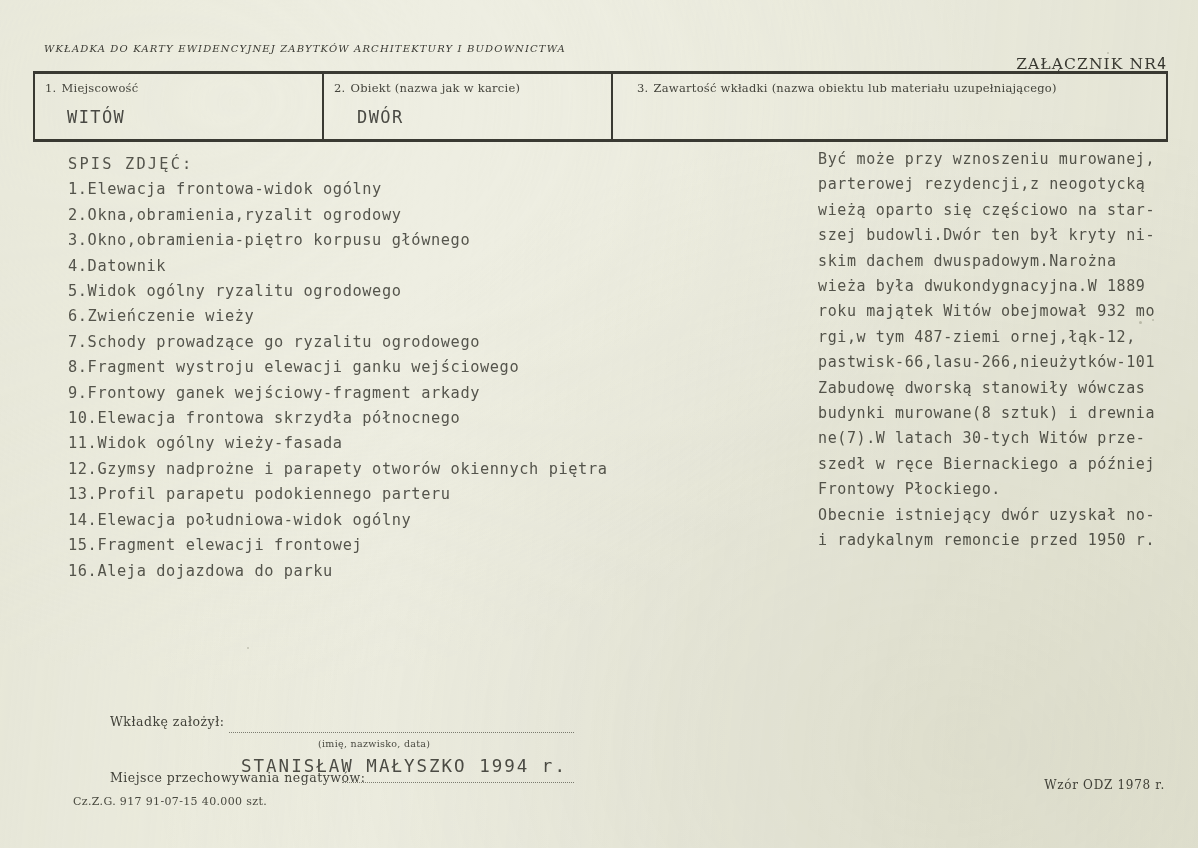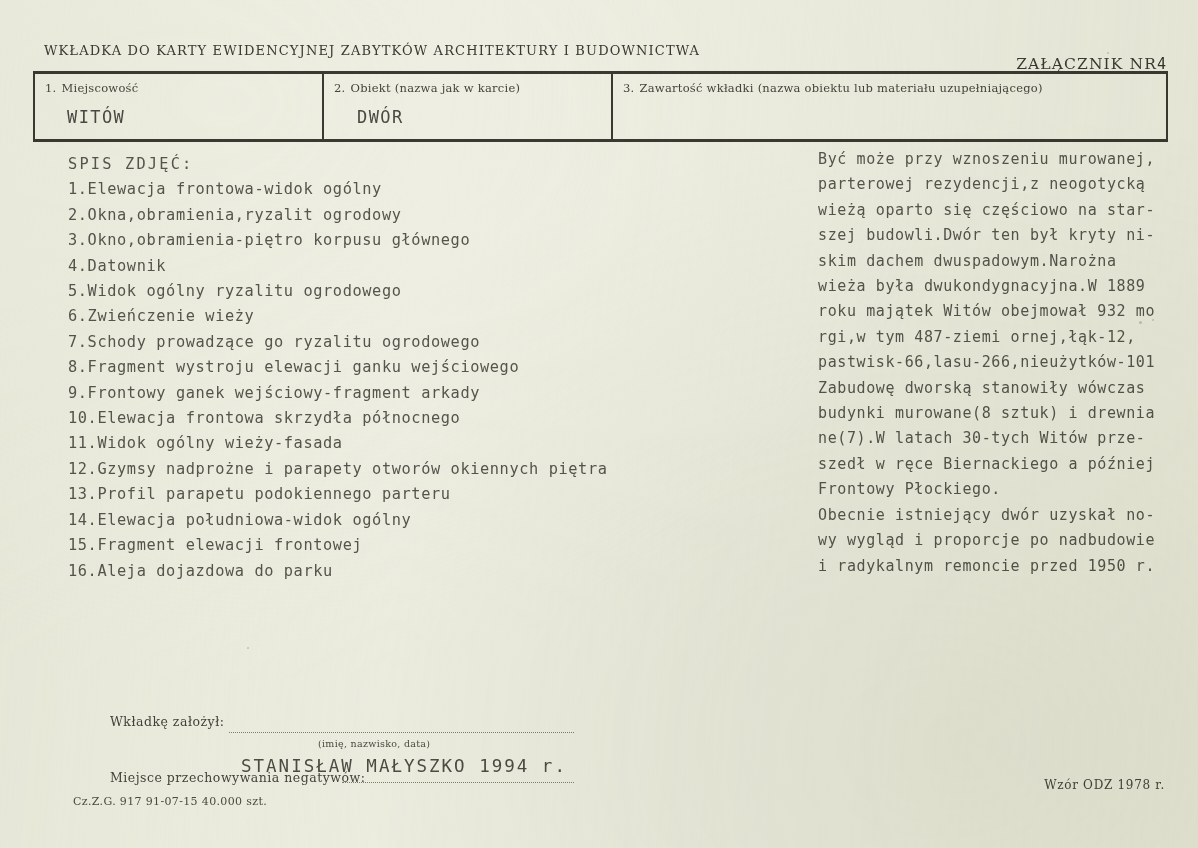--- a/index.html
+++ b/index.html
@@ -28,24 +28,25 @@
     mix-blend-mode: multiply;
     opacity: .85;
   }
 
   
   .doc-heading {
     position: absolute;
     left: 44px;
     top: 43px;
     font-family: "DejaVu Serif", serif;
-    font-size: 13px;
+    font-size: 10px;
     letter-spacing: 1.15px;
     color: #3a3a33;
     white-space: nowrap;
+    font-style: italic;
   }
   .annex {
     position: absolute;
     right: 32px;
     top: 43px;
     font-family: "DejaVu Serif", serif;
     font-size: 15.5px;
     letter-spacing: 1.1px;
     color: #3a3a33;
     white-space: nowrap;
@@ -103,21 +104,21 @@
     top: 36px;
     font-family: "DejaVu Sans Mono", monospace;
     font-size: 17px;
     letter-spacing: 1.4px;
     color: #4a4a44;
     white-space: nowrap;
   }
 
   .c1 { left: 12px; }
   .c2 { left: 301px; }
-  .c3 { left: 590px; text-align: right; }
+  .c3 { left: 604px; text-align: right; }
   .c1v { left: 34px; }
   .c2v { left: 324px; }
   .c3v { left: 596px; }
 
   
   .typed {
     font-family: "DejaVu Sans Mono", monospace;
     color: #55554d;
     letter-spacing: .6px;
   }
@@ -291,21 +292,20 @@
     <div class="line">wieża była dwukondygnacyjna.W 1889</div>
     <div class="line">roku majątek Witów obejmował 932 mo</div>
     <div class="line">rgi,w tym 487-ziemi ornej,łąk-12,</div>
     <div class="line">pastwisk-66,lasu-266,nieużytków-101</div>
     <div class="line">Zabudowę dworską stanowiły wówczas</div>
     <div class="line">budynki murowane(8 sztuk) i drewnia</div>
     <div class="line">ne(7).W latach 30-tych Witów prze-</div>
     <div class="line">szedł w ręce Biernackiego a później</div>
     <div class="line">Frontowy Płockiego.</div>
     <div class="line">Obecnie istniejący dwór uzyskał no-</div>
-    <div class="line">wy wygląd i proporcje po nadbudowie</div>
     <div class="line">i radykalnym remoncie przed 1950 r.</div>
   </div>
 
   <div class="form-foot">
     <div class="foot-label l1">Wkładkę założył:</div>
     <div class="dotline d1"></div>
     <div class="hint">(imię, nazwisko, data)</div>
 
     <div class="foot-label l2">Miejsce przechowywania negatywów:</div>
     <div class="dotline d2"></div>

